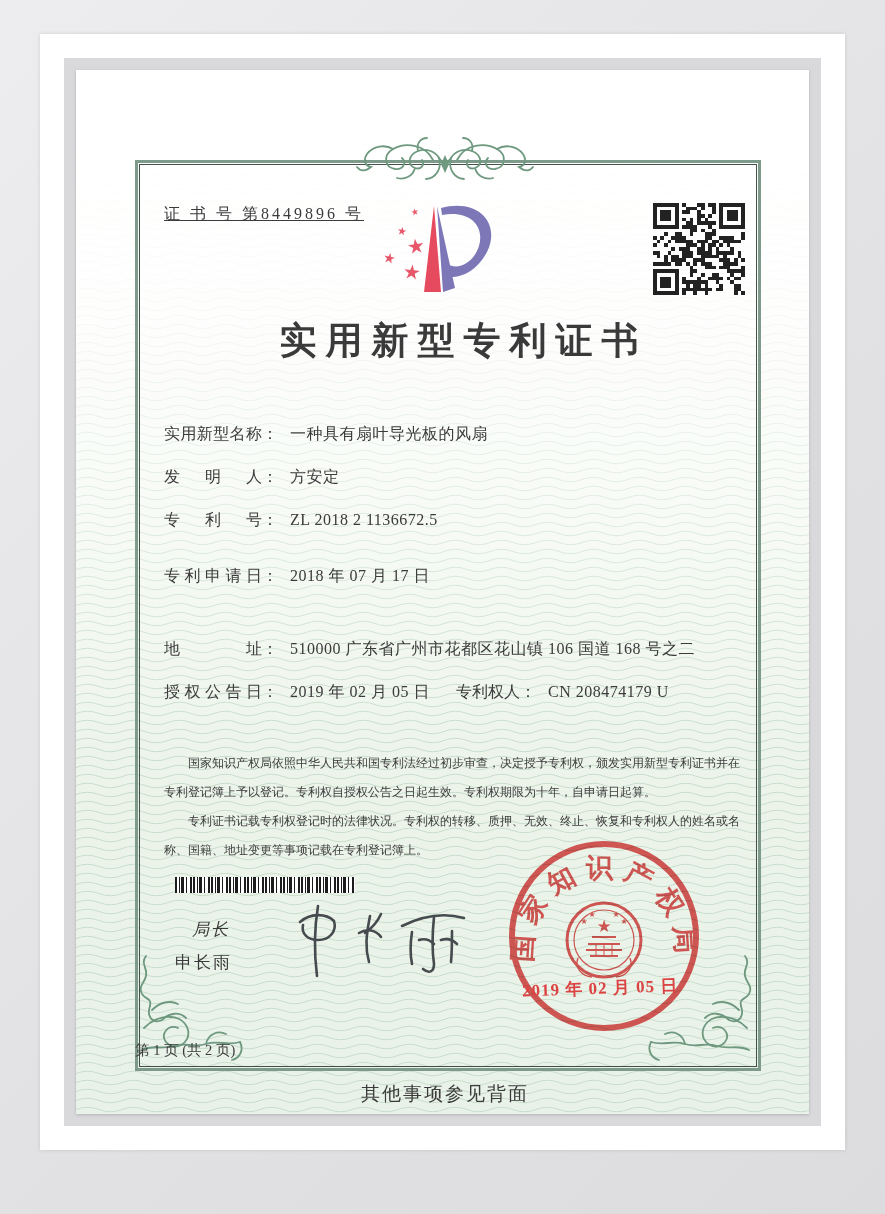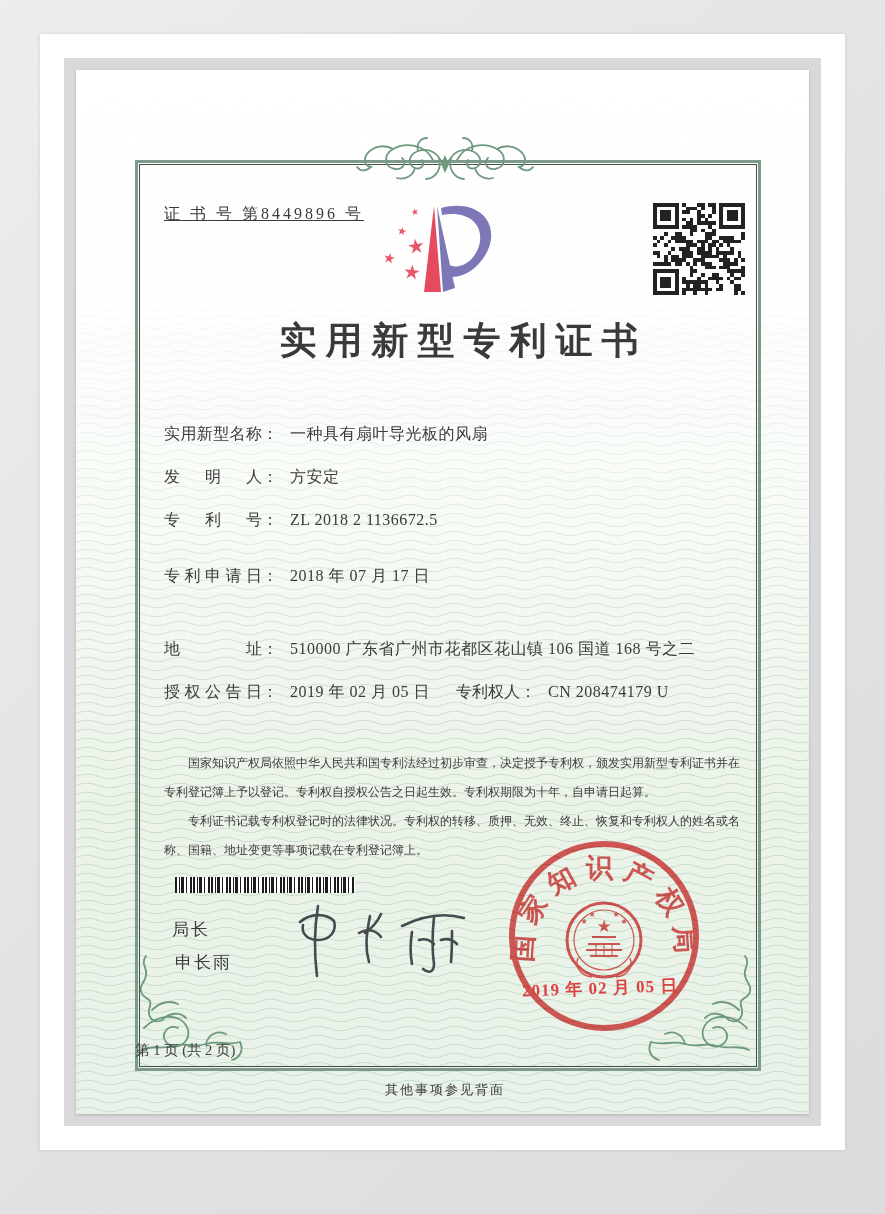--- a/index.html
+++ b/index.html
@@ -31,28 +31,28 @@
               letter-spacing:9px;text-indent:9px;color:#3a3a3a;z-index:5;margin-left:14px;}
   .frow{left:88px;width:590px;font-size:16px;z-index:5;white-space:nowrap;}
   .flabel{display:inline-block;width:98px;text-align:justify;text-align-last:justify;vertical-align:bottom;}
   .fcolon{display:inline-block;}
   .fvalue{margin-left:12px;letter-spacing:.5px;text-align:center;}
   .grant{position:absolute;left:292px;top:0;}
   .paras{left:88px;top:644px;width:576px;font-size:12px;line-height:29px;text-align:justify;z-index:5;margin-top:35px;}
   .paras p{margin:0;text-indent:2em;}
   .barcode{left:99px;top:807px;width:180px;height:16px;z-index:5;
     background:repeating-linear-gradient(90deg,#1c1c1c 0 2px,#fff 2px 4px,#1c1c1c 4px 5px,#fff 5px 6px,#1c1c1c 6px 9px,#fff 9px 11px,#1c1c1c 11px 12px,#fff 12px 15px,#1c1c1c 15px 17px,#fff 17px 18px);}
-  .director-label{left:96px;top:848px;font-size:17px;letter-spacing:2px;z-index:5;}
+  .director-label{left:116px;top:848px;font-size:17px;letter-spacing:2px;z-index:5;font-style:italic;}
   .director-name{left:99px;top:881px;font-size:17px;letter-spacing:2px;z-index:5;}
   .signature{left:208px;top:818px;width:205px;height:100px;z-index:5;}
   .seal{left:428px;top:766px;width:200px;height:200px;z-index:6;opacity:.88;mix-blend-mode:multiply;}
   .seal-date{left:446px;top:906px;width:200px;font-size:17px;font-weight:bold;color:#dc4343;
              letter-spacing:1px;transform:rotate(-2deg);z-index:7;}
   .page-num{left:59px;top:971px;width:620px;text-align:left;font-size:14.5px;z-index:5;}
-  .back-note{left:59px;top:1011px;width:620px;text-align:center;font-size:13px;letter-spacing:2px;z-index:5;}
+  .back-note{left:59px;top:1011px;width:620px;text-align:center;font-size:19px;letter-spacing:2px;z-index:5;}
 </style>
 </head>
 <body>
 
 <div id="stage">
   <div class="frame"></div>
   <div class="mat"></div>
   <div class="stripe"></div>
 
   <div class="paper">

